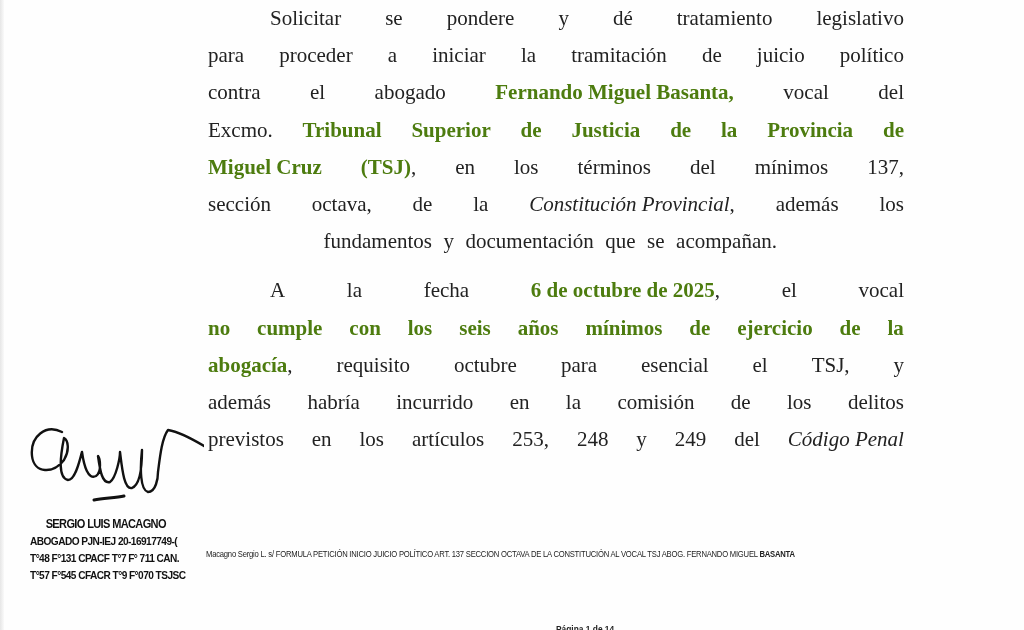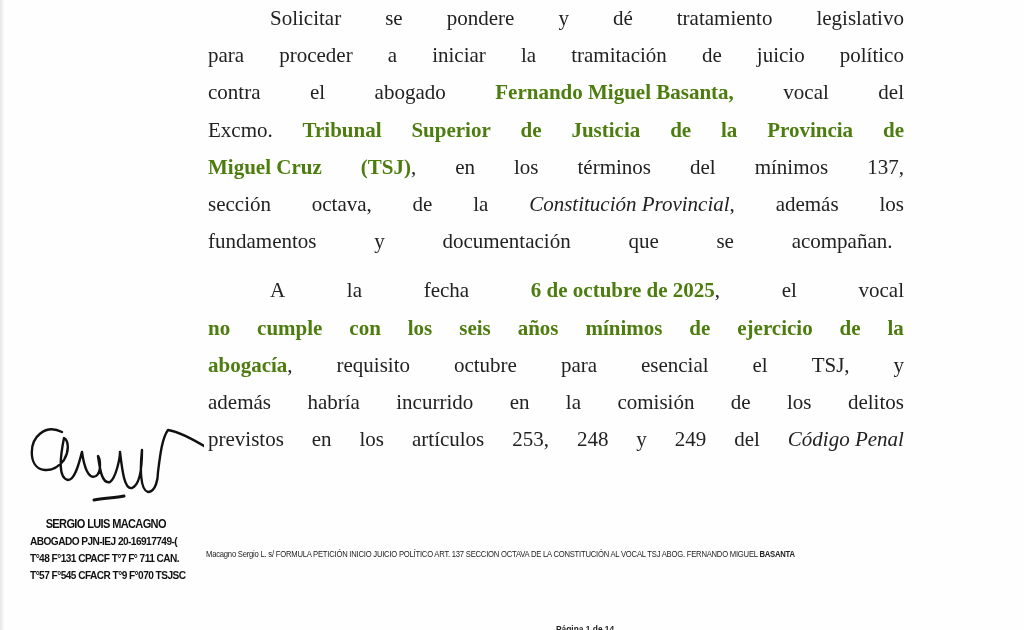--- a/index.html
+++ b/index.html
@@ -36,21 +36,21 @@
     line-height: 37.2px;
     color: #222;
   }
   .line {
     display: flex;
     justify-content: space-between;
     white-space: pre;
     height: 37.2px;
   }
   .line.first { padding-left: 62px; }
-  .line.last { justify-content: space-between; }
+  .line.last { justify-content: center; }
   .line .w { display: inline-block; }
   .line.last .w { margin-right: 11.5px; }
   .b { font-weight: bold; color: #4d7c0f; }
   .i { font-style: italic; }
   .para-gap { height: 12px; }
 
   .signature {
     position: absolute;
     left: 24px;
     top: 418px;

